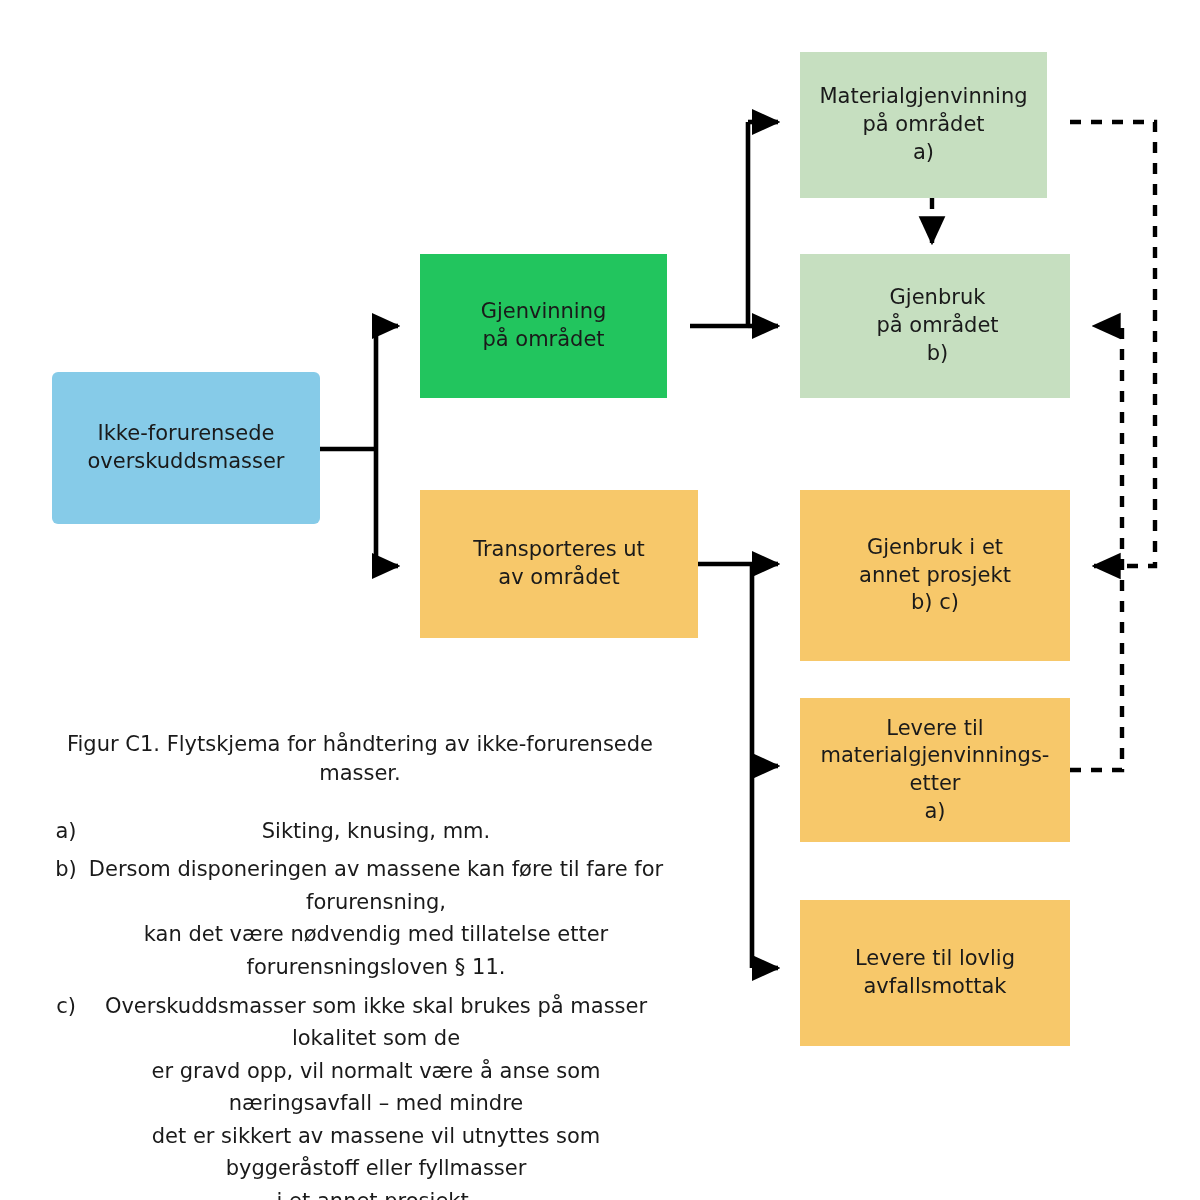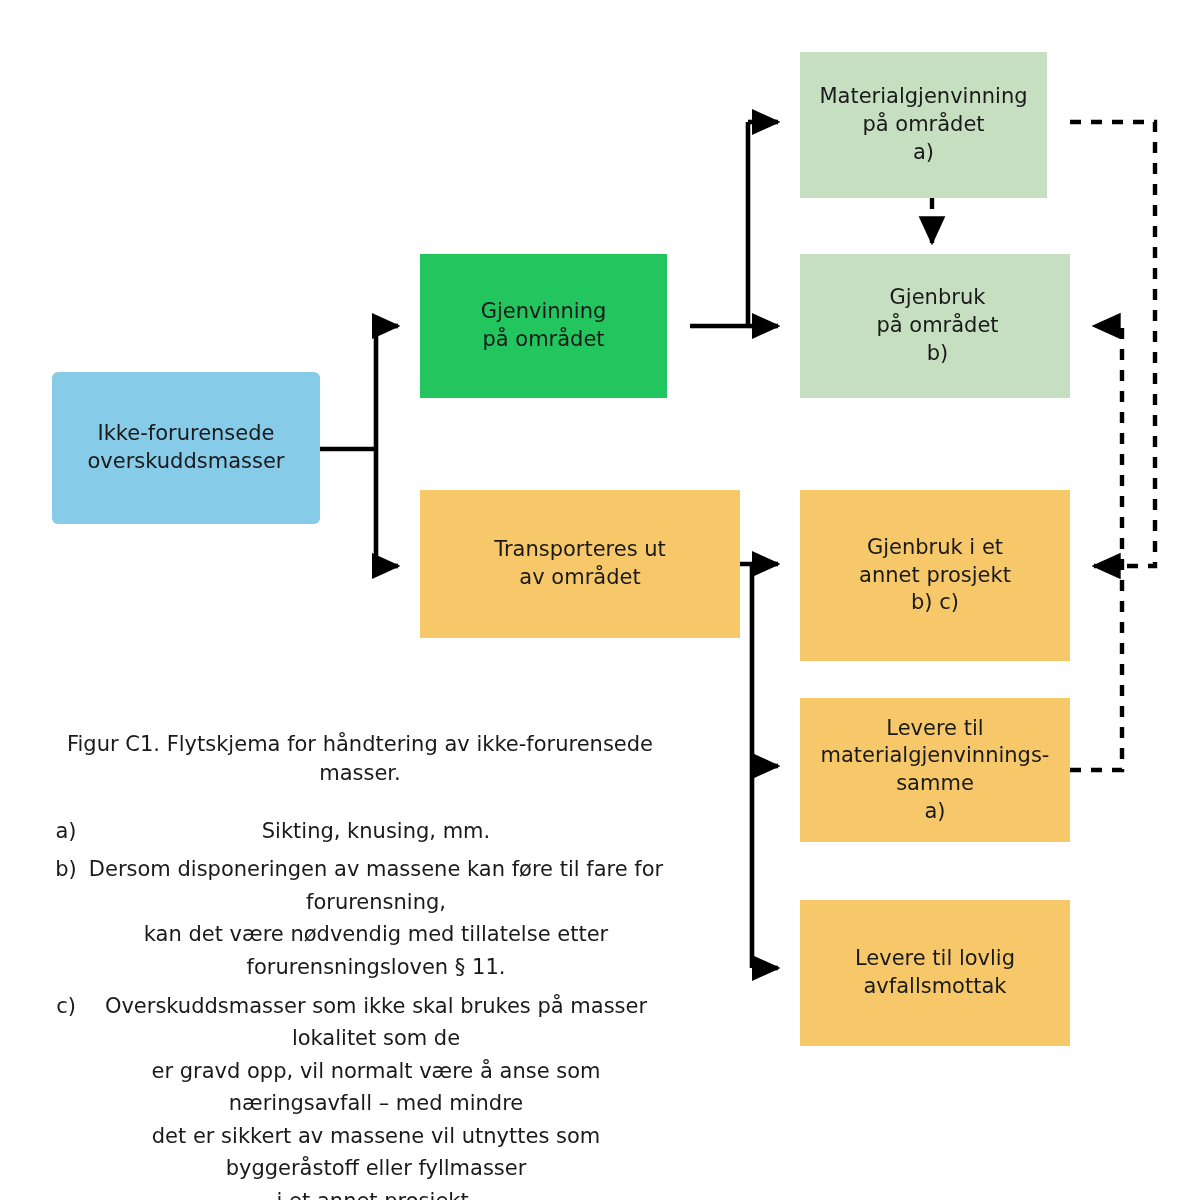--- a/index.html
+++ b/index.html
@@ -116,21 +116,21 @@
   <div class="node" style="left:52px; top:372px; width:268px; height:152px; background:#86cbe8;border-radius:6px;">
     <span class="node-label">Ikke-forurensede
 overskuddsmasser</span>
   </div>
 
   <div class="node" style="left:420px; top:254px; width:247px; height:144px; background:#22c55e;">
     <span class="node-label">Gjenvinning
 på området</span>
   </div>
 
-  <div class="node" style="left:420px; top:490px; width:320px; height:148px; background:#f7c86a;">
+  <div class="node" style="left:420px; top:490px; width:278px; height:148px; background:#f7c86a;">
     <span class="node-label">Transporteres ut
 av området</span>
   </div>
 
   <div class="node" style="left:800px; top:52px; width:247px; height:146px; background:#c6dfc0;">
     <span class="node-label">Materialgjenvinning
 på området
 a)</span>
   </div>
 
@@ -142,21 +142,21 @@
 
   <div class="node" style="left:800px; top:490px; width:270px; height:171px; background:#f7c86a;">
     <span class="node-label">Gjenbruk i et
 annet prosjekt
 b) c)</span>
   </div>
 
   <div class="node" style="left:800px; top:698px; width:270px; height:144px; background:#f7c86a;">
     <span class="node-label">Levere til
 materialgjenvinnings-
-samme
+etter
 a)</span>
   </div>
 
   <div class="node" style="left:800px; top:900px; width:270px; height:146px; background:#f7c86a;">
     <span class="node-label">Levere til lovlig
 avfallsmottak</span>
   </div>
 
   <div class="caption-block">
     <div class="caption-title">Figur C1. Flytskjema for håndtering av ikke-forurensede masser.</div>

